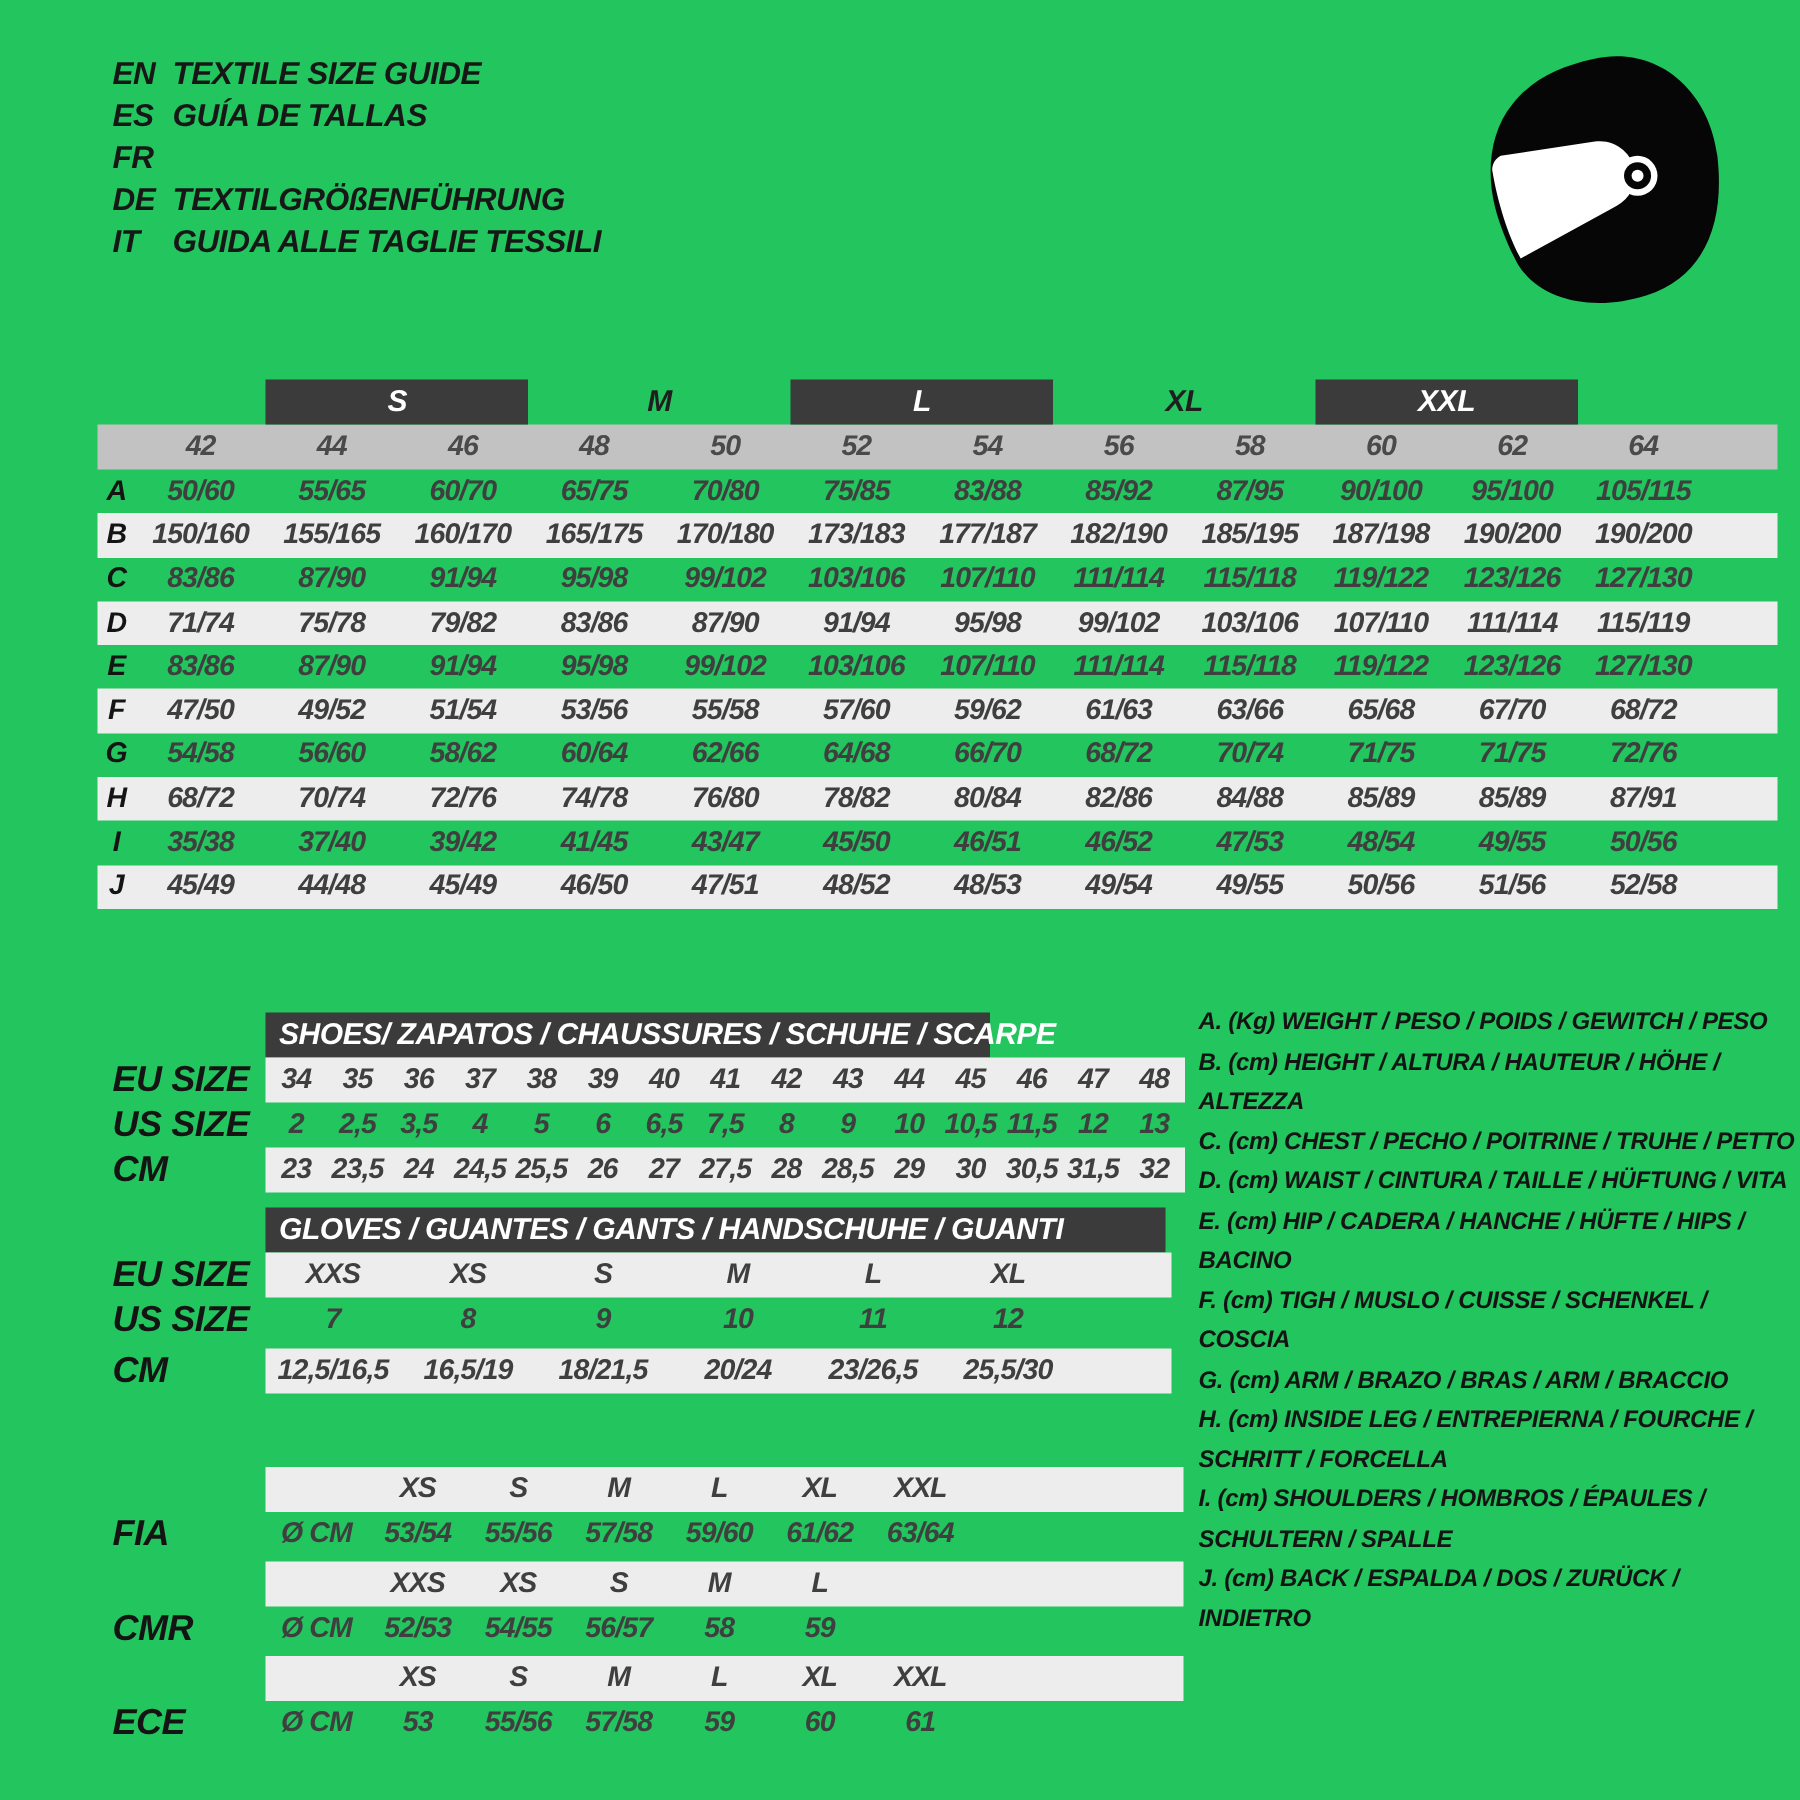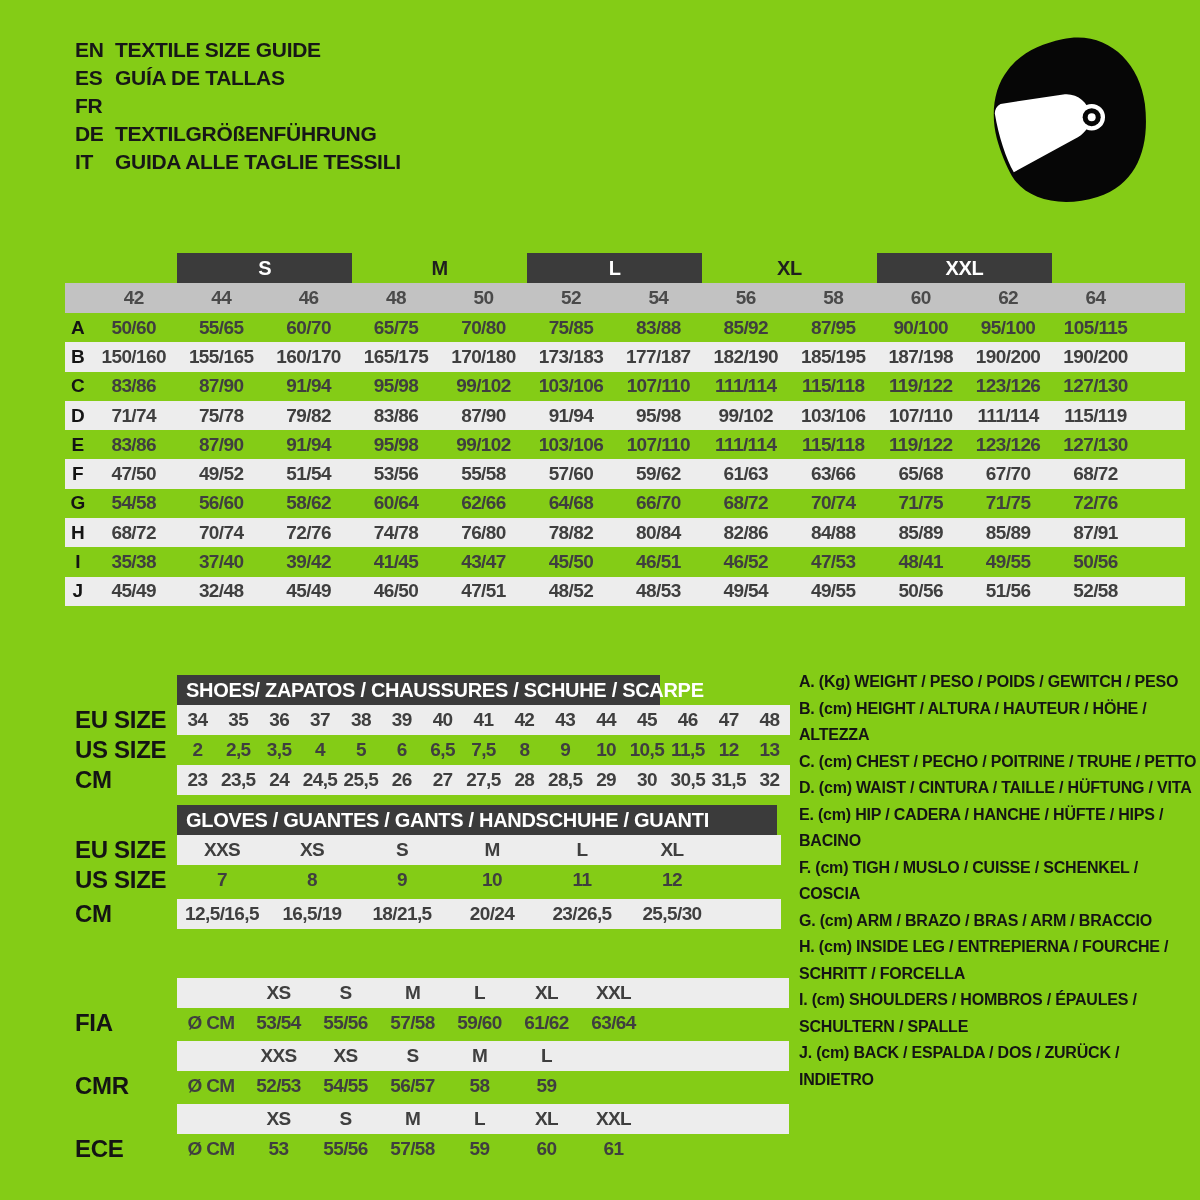--- a/index.html
+++ b/index.html
@@ -1,17 +1,17 @@
 <!DOCTYPE html>
 <html><head>
 <meta charset="utf-8">
 <style>
   html,body{margin:0;padding:0;background:#fff;}
-  .canvas{position:relative;width:1200px;height:1200px;background:#84cc16;overflow:hidden;
-          font-family:"Liberation Sans","DejaVu Sans",sans-serif;color:#222;}
+  .canvas{position:relative;width:1200px;height:1200px;background:#22c55e;overflow:hidden;
+          font-family:"Liberation Sans","DejaVu Sans",sans-serif;color:#222;font-style:italic;}
 
   
   .langs{position:absolute;left:75px;top:36px;}
   .lang-row{display:flex;height:28px;align-items:center;}
   .lang-code{width:40px;font-weight:700;font-size:21px;letter-spacing:-0.3px;color:#171717;}
   .lang-label{font-weight:700;font-size:21px;letter-spacing:-0.3px;color:#171717;white-space:nowrap;}
 
   
   .helmet-icon{position:absolute;left:972px;top:26px;width:190px;height:190px;}
 
@@ -239,28 +239,28 @@
           <div class="cell letter">I</div>
           <div class="cell">35/38</div>
           <div class="cell">37/40</div>
           <div class="cell">39/42</div>
           <div class="cell">41/45</div>
           <div class="cell">43/47</div>
           <div class="cell">45/50</div>
           <div class="cell">46/51</div>
           <div class="cell">46/52</div>
           <div class="cell">47/53</div>
-          <div class="cell">48/41</div>
+          <div class="cell">48/54</div>
           <div class="cell">49/55</div>
           <div class="cell">50/56</div>
         </div>
         <div class="mt-row alt">
           <div class="cell letter">J</div>
           <div class="cell">45/49</div>
-          <div class="cell">32/48</div>
+          <div class="cell">44/48</div>
           <div class="cell">45/49</div>
           <div class="cell">46/50</div>
           <div class="cell">47/51</div>
           <div class="cell">48/52</div>
           <div class="cell">48/53</div>
           <div class="cell">49/54</div>
           <div class="cell">49/55</div>
           <div class="cell">50/56</div>
           <div class="cell">51/56</div>
           <div class="cell">52/58</div>

